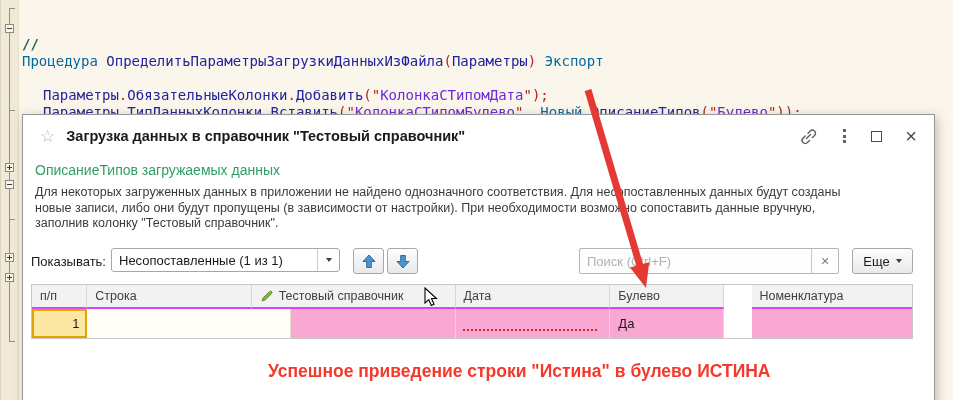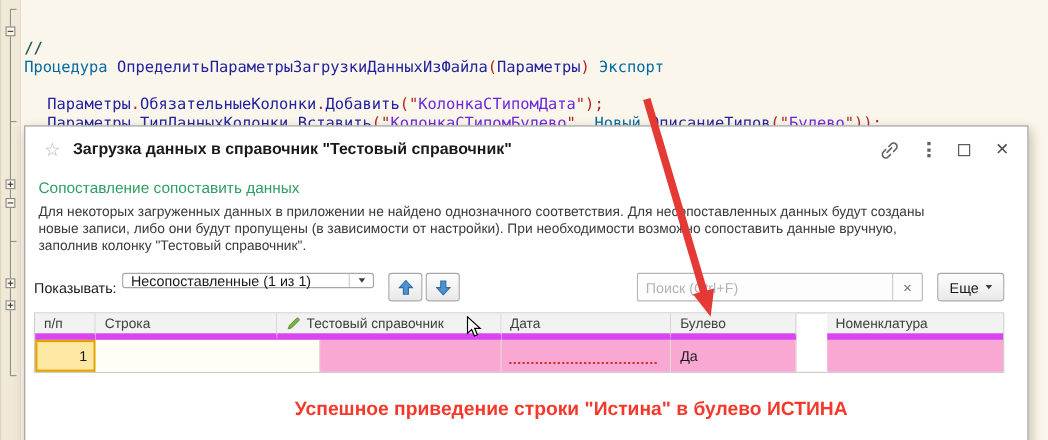--- a/index.html
+++ b/index.html
@@ -41,21 +41,21 @@
   .maxbox { width:11px; height:11px; border:1.6px solid #4c4c4c; cursor:pointer; }
   .closex { font-size:20px; color:#4c4c4c; line-height:14px; cursor:pointer; }
 
   .section-title { position:absolute; left:12px; top:47px; font-size:14px; color:#2f9e62; }
   .desc { position:absolute; left:12px; top:70px; font-size:12.5px; line-height:15.5px;
           color:#3a3a3a; white-space:nowrap; }
 
   
   .toolbar { position:absolute; left:0; top:133px; width:100%; height:28px; }
   .show-label { position:absolute; left:8px; top:6px; font-size:13px; color:#1a1a1a; }
-  .combo { position:absolute; left:88px; top:0; width:229px; height:14px; background:#fff;
+  .combo { position:absolute; left:88px; top:0; width:229px; height:24px; background:#fff;
            border:1px solid #a6a6a6; border-radius:3px; display:flex; align-items:center; cursor:pointer; }
   .combo-text { flex:1; font-size:13px; color:#1a1a1a; padding-left:7px; white-space:nowrap; overflow:hidden; }
   .combo-arrow { width:22px; height:100%; border-left:1px solid #c9c9c9; display:flex;
                  align-items:center; justify-content:center; }
   .tri-down { width:0; height:0; border-left:3.5px solid transparent; border-right:3.5px solid transparent;
               border-top:4.5px solid #3c3c3c; }
   .btn { background:linear-gradient(#fdfdfd,#e9e9e9); border:1px solid #a8a8a8; border-radius:3px;
          display:flex; align-items:center; justify-content:center; cursor:pointer; }
   .nav-up { position:absolute; left:330px; top:0; width:31px; height:26px; }
   .nav-down { position:absolute; left:364px; top:0; width:31px; height:26px; }
@@ -64,21 +64,21 @@
   .searchbox input { flex:1; border:none; outline:none; background:transparent; font-size:13px;
                      padding:0 7px; color:#1a1a1a; font-family:"Liberation Sans", sans-serif; }
   .searchbox input::placeholder { color:#b3b3b3; }
   .search-clear { width:27px; height:100%; border-left:1px solid #c9c9c9; display:flex; align-items:center;
                   justify-content:center; color:#7a7a7a; font-size:14px; cursor:pointer; }
   .more-btn { position:absolute; left:829px; top:0; width:61px; height:26px; gap:6px; font-size:13px; color:#1a1a1a; }
 
   
   .tbl { position:absolute; left:8px; top:169px; width:882px; border:1px solid #c8c8c8; }
   .tr { display:flex; }
-  .th { height:24px; background:#f2f2f2; border-right:1px solid #d5d5d5; border-bottom:6px solid #d946ef;
+  .th { height:24px; background:#f2f2f2; border-right:1px solid #d5d5d5; border-bottom:2px solid #d946ef;
         display:flex; align-items:center; padding-left:8px; font-size:12.5px; color:#404040; gap:5px; }
   .td { height:29px; background:#f9a8d4; border-right:1px solid #e3ddc8; display:flex; align-items:center;
         padding-left:8px; font-size:13px; color:#1a1a1a; position:relative; }
   .c0 { width:57px; } .c1 { width:211px; } .c2 { width:170px; } .c3 { width:160px; }
   .c4 { width:117px; } .c5 { width:166px; border-right:none;margin-left:28px; }
   .cell-white { background:#fffdf6; }
   .active-cell { background:#fce8a2; border:2px solid #e2a400 !important; justify-content:flex-end;
                  padding-right:6px; padding-left:0; }
   .dotted { position:absolute; left:7px; right:12px; bottom:7px; border-bottom:2px dotted #cc3326; }
 
@@ -121,21 +121,21 @@
       <div class="kebab">
           <i></i>
           <i></i>
           <i></i>
         </div>
       <div class="maxbox"></div>
       <span class="closex">×</span>
     </div>
   </div>
 
-  <div class="section-title">Сопоставление сопоставить данных</div>
+  <div class="section-title">ОписаниеТипов загружаемых данных</div>
 
   <div class="desc">
     <div>Для некоторых загруженных данных в приложении не найдено однозначного соответствия.  Для несопоставленных данных будут созданы</div>
     <div>новые записи, либо они будут пропущены (в зависимости от настройки). При необходимости возможно сопоставить данные вручную,</div>
     <div>заполнив колонку "Тестовый справочник".</div>
   </div>
 
   <div class="toolbar">
     <span class="show-label">Показывать:</span>
     <div class="combo">

